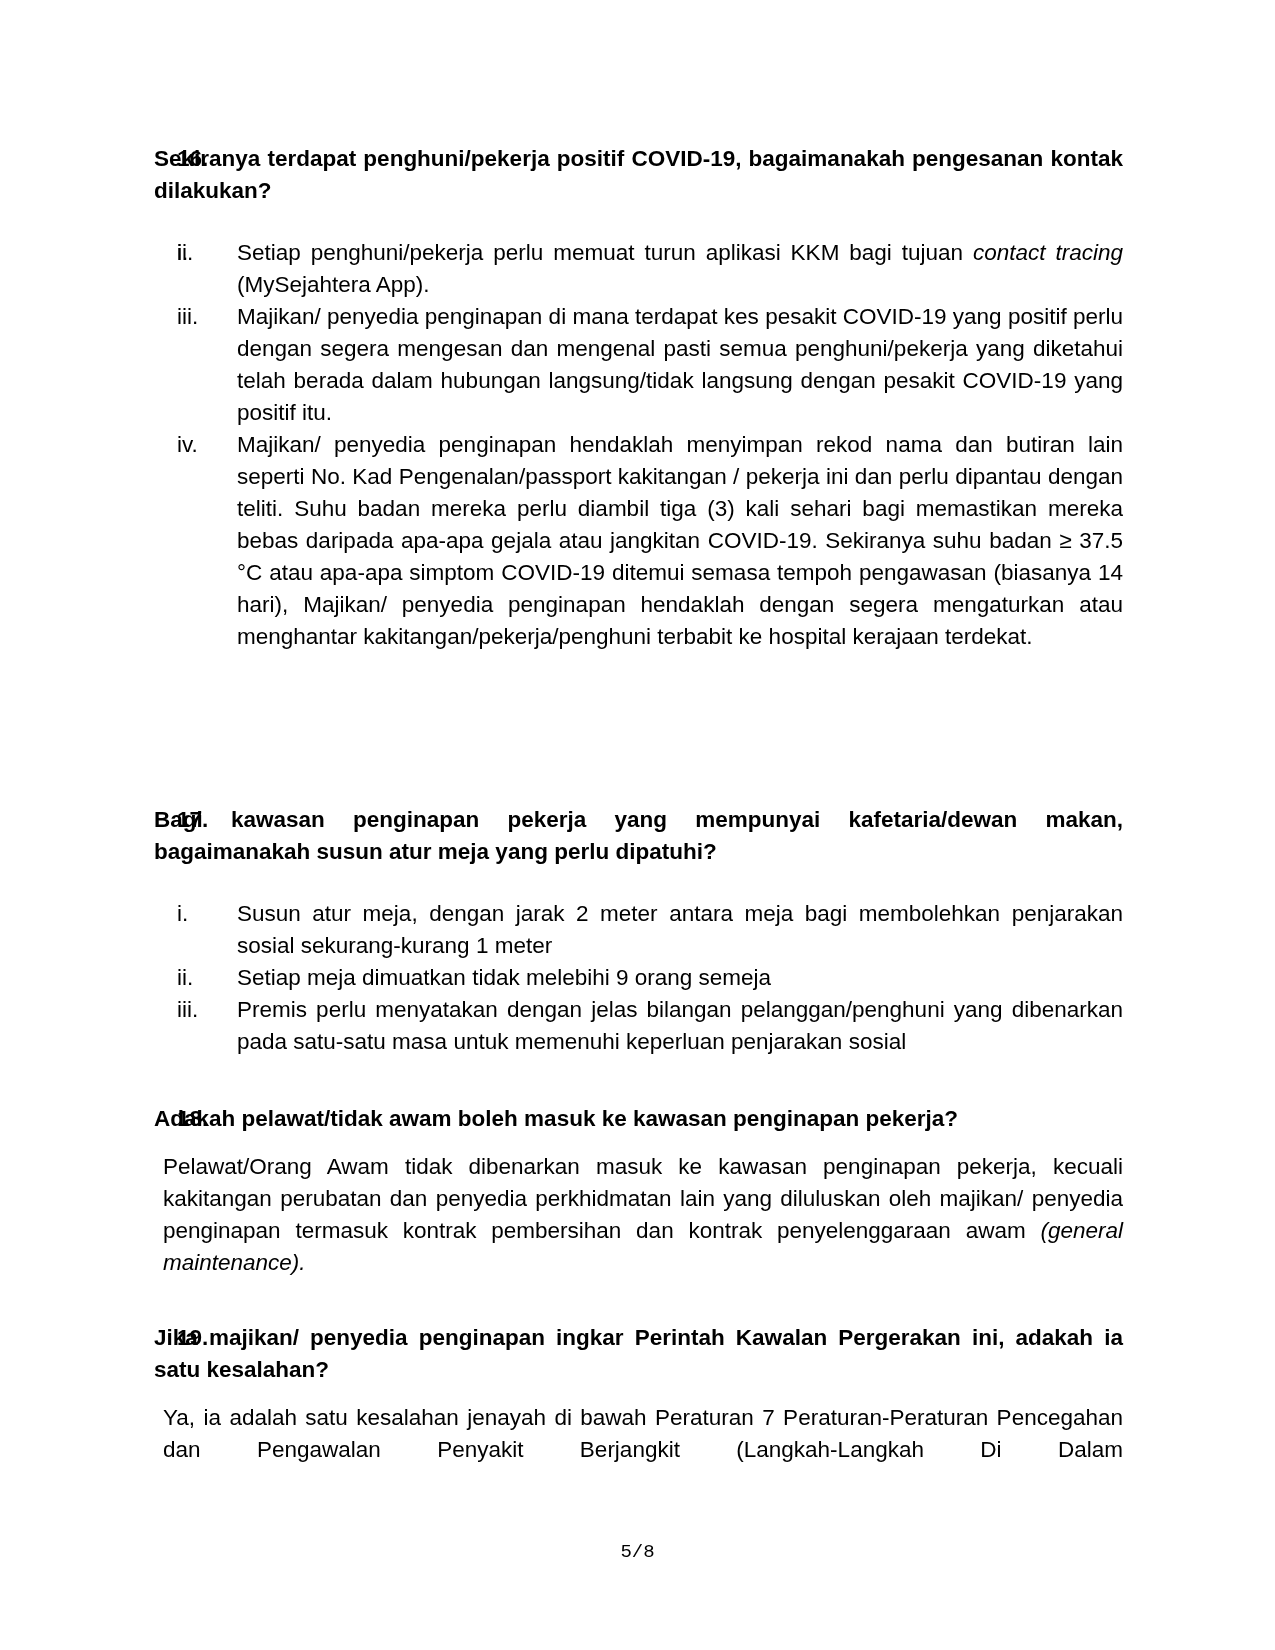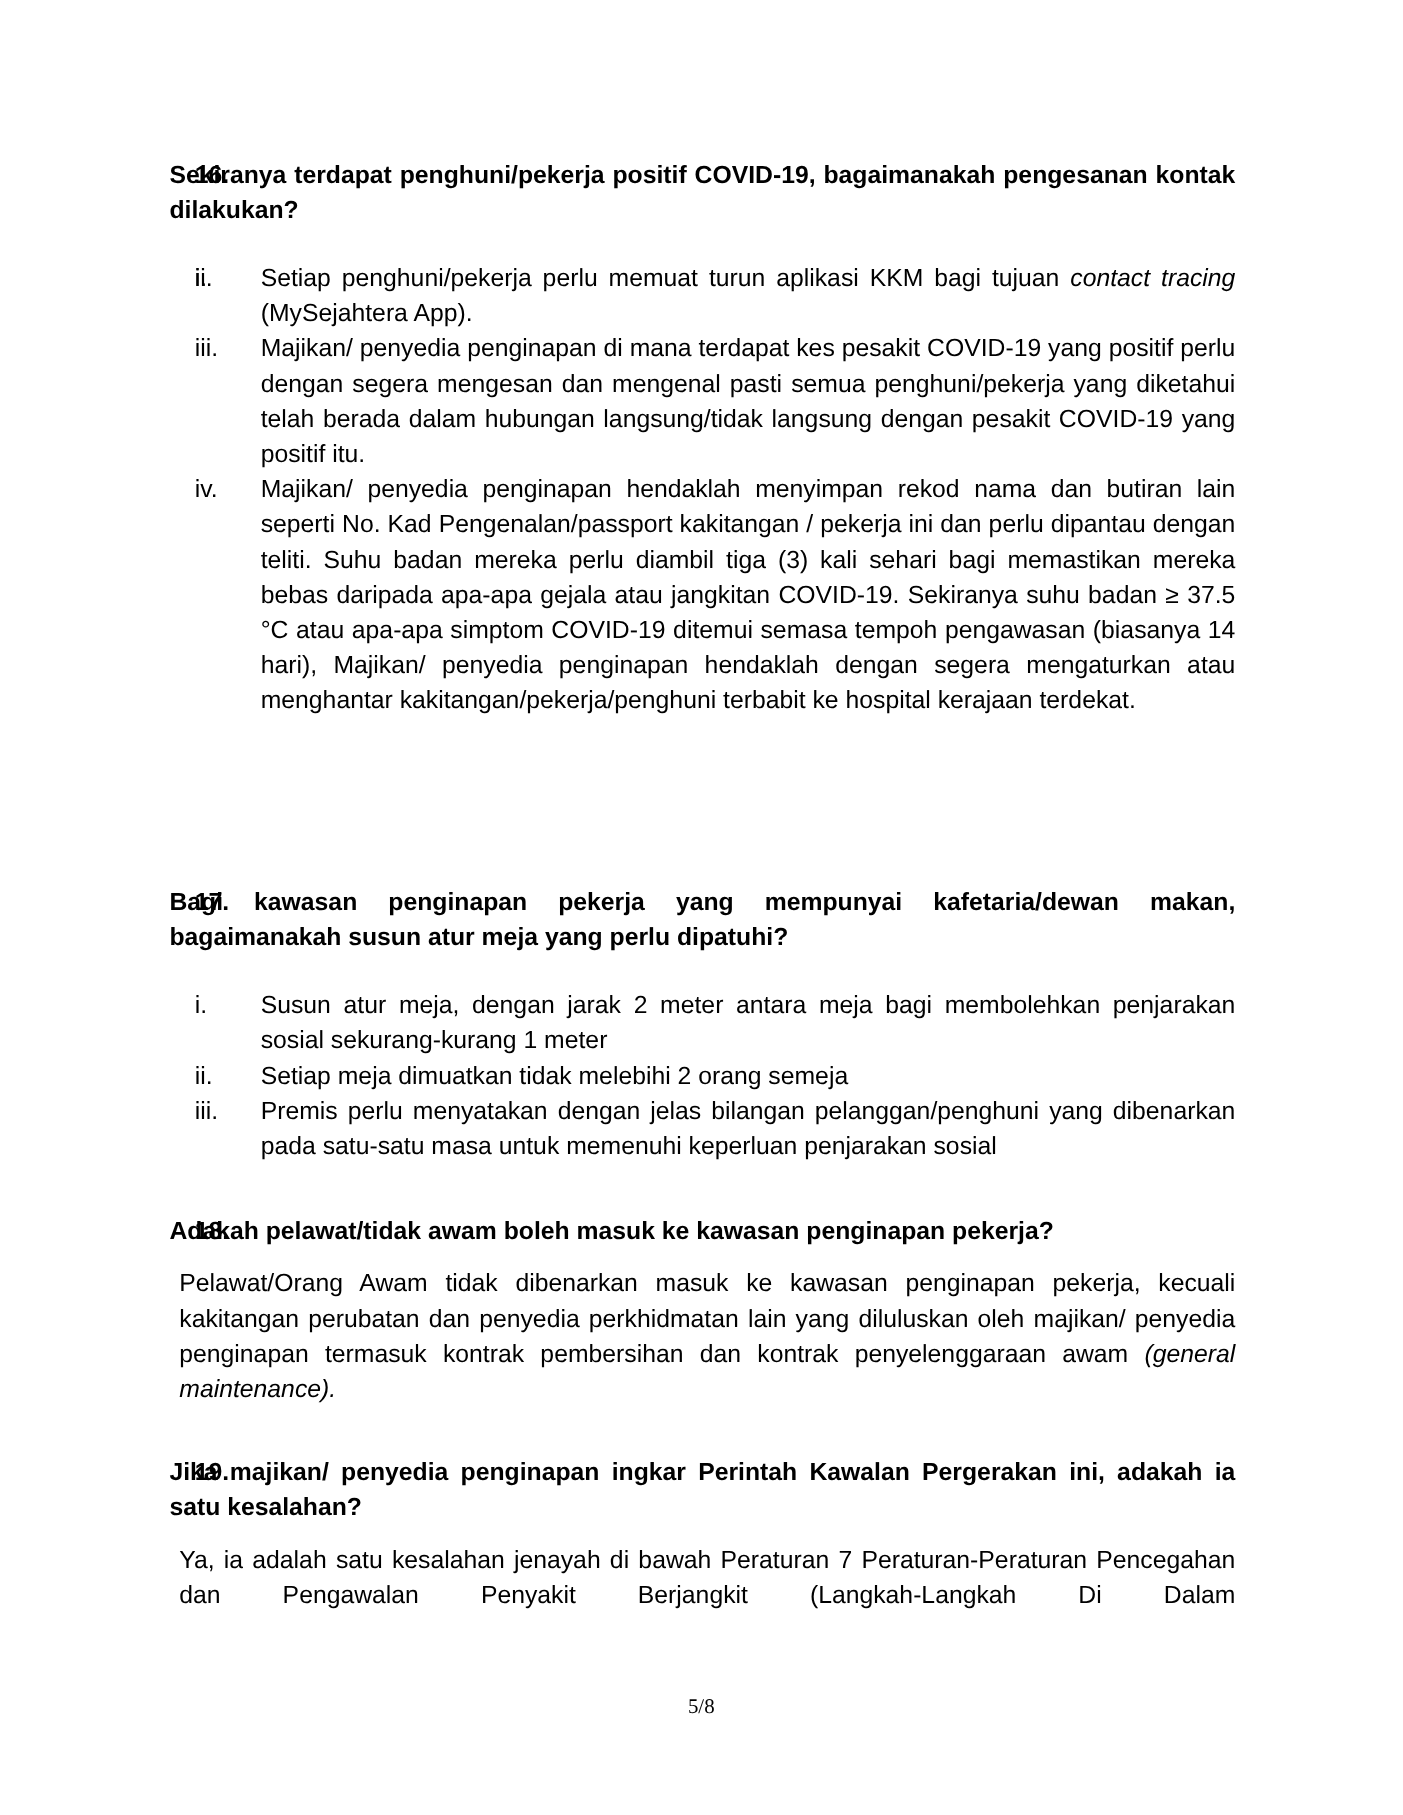--- a/index.html
+++ b/index.html
@@ -7,21 +7,21 @@
          font-family: "Liberation Sans", sans-serif; color: #000; }
   .page { position: absolute; left: 0; top: 0; width: 1275px; height: 1650px; }
   .q { position: absolute; left: 133px; width: 990px; font-size: 22.5px; line-height: 32px; }
   .q-num { position: absolute; left: 12px; top: 0; font-weight: bold; margin-left: 32px; }
   .q-title { margin-left: 21px; font-weight: bold; text-align: justify; text-align-last: left; }
   ol.items { list-style: none; margin: 0; padding: 0; }
   .item { position: relative; margin-left: 104px; text-align: justify; text-align-last: left; }
   .item-num { position: absolute; left: -60px; width: 44px; text-align: right; }
   .para { margin-left: 30px; text-align: justify; text-align-last: left; }
   .footer { position: absolute; left: 0; width: 1275px; top: 1541px; text-align: center;
-            font-family: Liberation Serif, serif; font-size: 19px; color: #000; }
+            font-family: Liberation Mono, monospace; font-size: 19px; color: #000; }
   i { }
 </style>
 </head>
 <body>
 
 <div class="page">
 
   <section class="q" style="top:143px;">
     <span class="q-num">16.</span>
     <div class="q-title">Sekiranya terdapat penghuni/pekerja positif COVID-19, bagaimanakah pengesanan kontak dilakukan?</div>
@@ -47,21 +47,21 @@
   <section class="q" style="top:804px;">
     <span class="q-num">17.</span>
     <div class="q-title">Bagi kawasan penginapan pekerja yang mempunyai kafetaria/dewan makan, bagaimanakah susun atur meja yang perlu dipatuhi?</div>
     <ol class="items" style="margin-top:30px;">
       <li class="item">
         <span class="item-num">i.</span>
         <span>Susun atur meja, dengan jarak 2 meter antara meja bagi membolehkan penjarakan sosial sekurang-kurang 1 meter</span>
       </li>
       <li class="item">
         <span class="item-num">ii.</span>
-        <span>Setiap meja dimuatkan tidak melebihi 2 orang semeja</span>
+        <span>Setiap meja dimuatkan tidak melebihi 9 orang semeja</span>
       </li>
       <li class="item">
         <span class="item-num">iii.</span>
         <span>Premis perlu menyatakan dengan jelas bilangan pelanggan/penghuni yang dibenarkan pada satu-satu masa untuk memenuhi keperluan penjarakan sosial</span>
       </li>
     </ol>
   </section>
 
   <section class="q" style="top:1103px;">
     <span class="q-num">18.</span>

